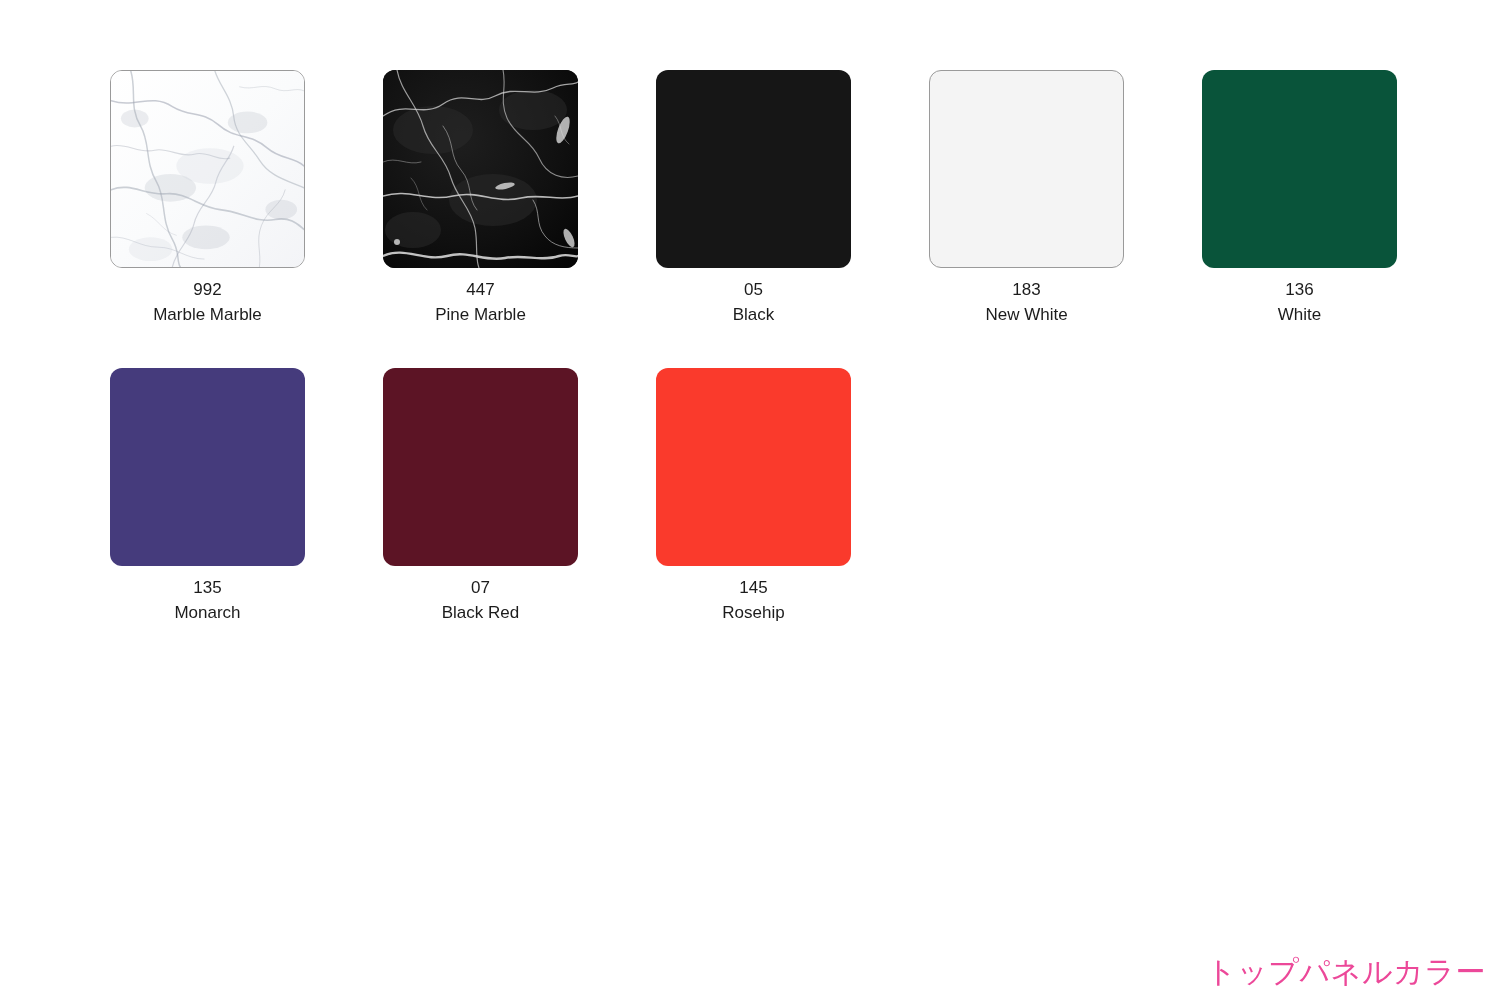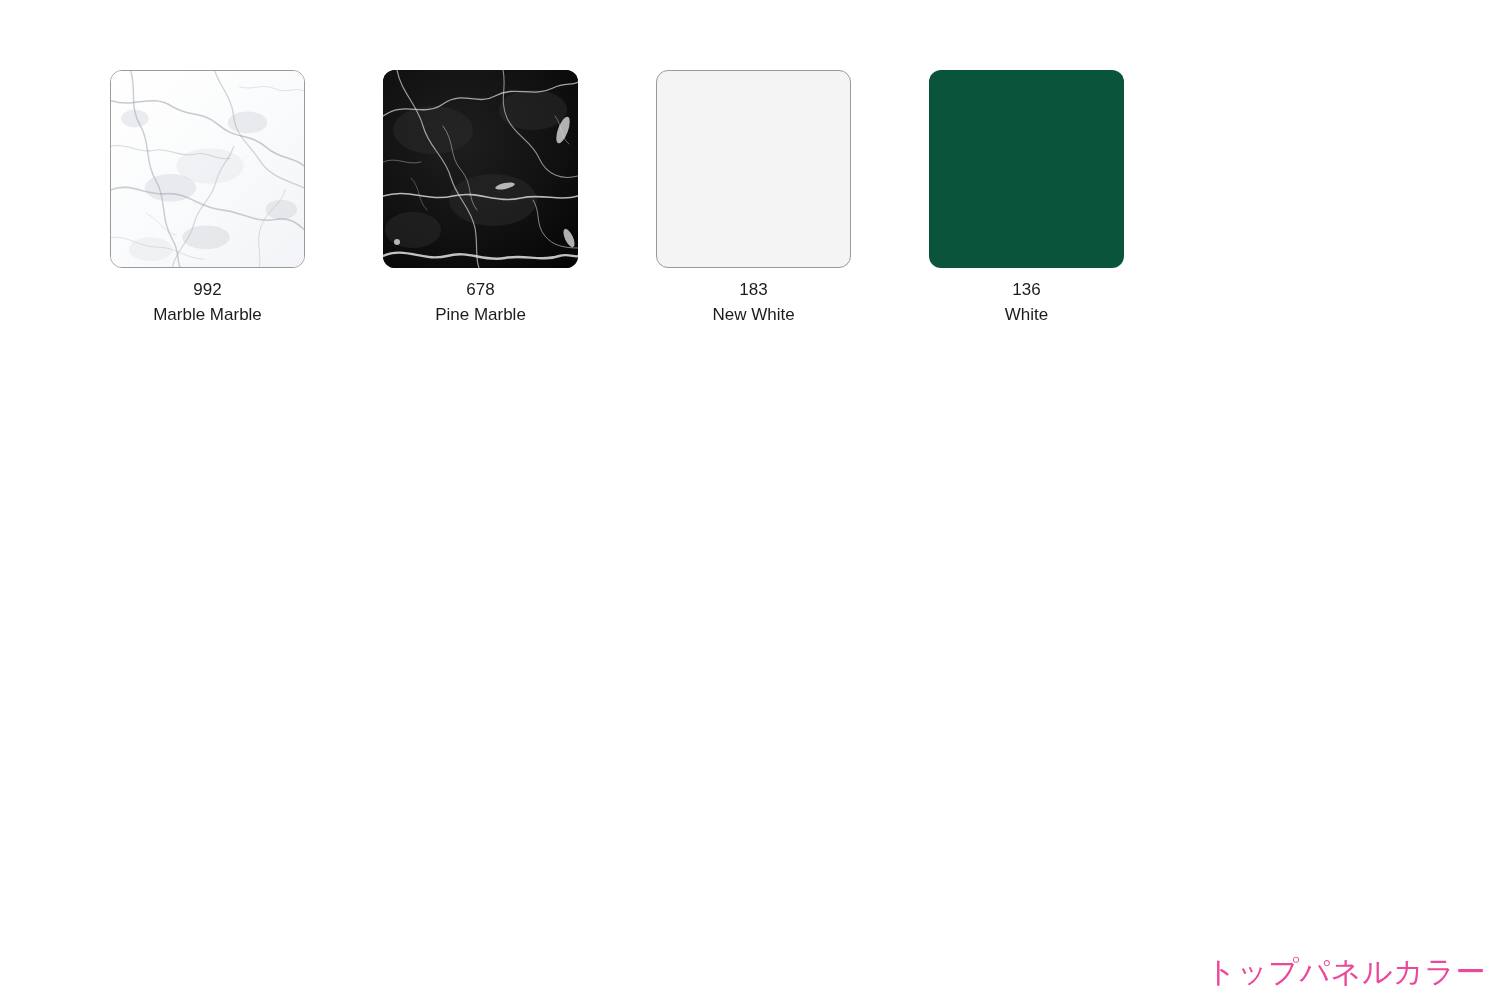--- a/index.html
+++ b/index.html
@@ -182,42 +182,76 @@
             </g>
             <g fill="#e8e8e8" opacity="0.75">
               <ellipse cx="180" cy="60" rx="5" ry="14" transform="rotate(20 180 60)"></ellipse>
               <ellipse cx="122" cy="116" rx="10" ry="3" transform="rotate(-12 122 116)"></ellipse>
               <ellipse cx="14" cy="172" rx="3" ry="3"></ellipse>
               <ellipse cx="186" cy="168" rx="4" ry="10" transform="rotate(-25 186 168)"></ellipse>
             </g>
           </svg>
         </div>
         <div class="swatch-caption">
-          <span class="swatch-code">678</span>
+          <span class="swatch-code">447</span>
           <span class="swatch-name">Pine Marble</span>
         </div>
       </div>
 
+      <div class="swatch-cell">
+        <div class="swatch-chip" style="background:#161616;"></div>
+        <div class="swatch-caption">
+          <span class="swatch-code">05</span>
+          <span class="swatch-name">Black</span>
+        </div>
+      </div>
 
       <div class="swatch-cell">
         <div class="swatch-chip bordered" style="background:#f4f4f4;"></div>
         <div class="swatch-caption">
           <span class="swatch-code">183</span>
           <span class="swatch-name">New White</span>
         </div>
       </div>
 
       <div class="swatch-cell">
         <div class="swatch-chip" style="background:#09543a;"></div>
         <div class="swatch-caption">
           <span class="swatch-code">136</span>
           <span class="swatch-name">White</span>
         </div>
       </div>
 
     </div>
 
+    <div class="swatch-row">
+
+      <div class="swatch-cell">
+        <div class="swatch-chip" style="background:#453b7c;"></div>
+        <div class="swatch-caption">
+          <span class="swatch-code">135</span>
+          <span class="swatch-name">Monarch</span>
+        </div>
+      </div>
+
+      <div class="swatch-cell">
+        <div class="swatch-chip" style="background:#5c1425;"></div>
+        <div class="swatch-caption">
+          <span class="swatch-code">07</span>
+          <span class="swatch-name">Black Red</span>
+        </div>
+      </div>
+
+      <div class="swatch-cell">
+        <div class="swatch-chip" style="background:#fa3a2c;"></div>
+        <div class="swatch-caption">
+          <span class="swatch-code">145</span>
+          <span class="swatch-name">Rosehip</span>
+        </div>
+      </div>
+
+    </div>
 
   </div>
 
   <div class="footer-label">トップパネルカラー</div>
 
 </div>
 
 </body></html>

